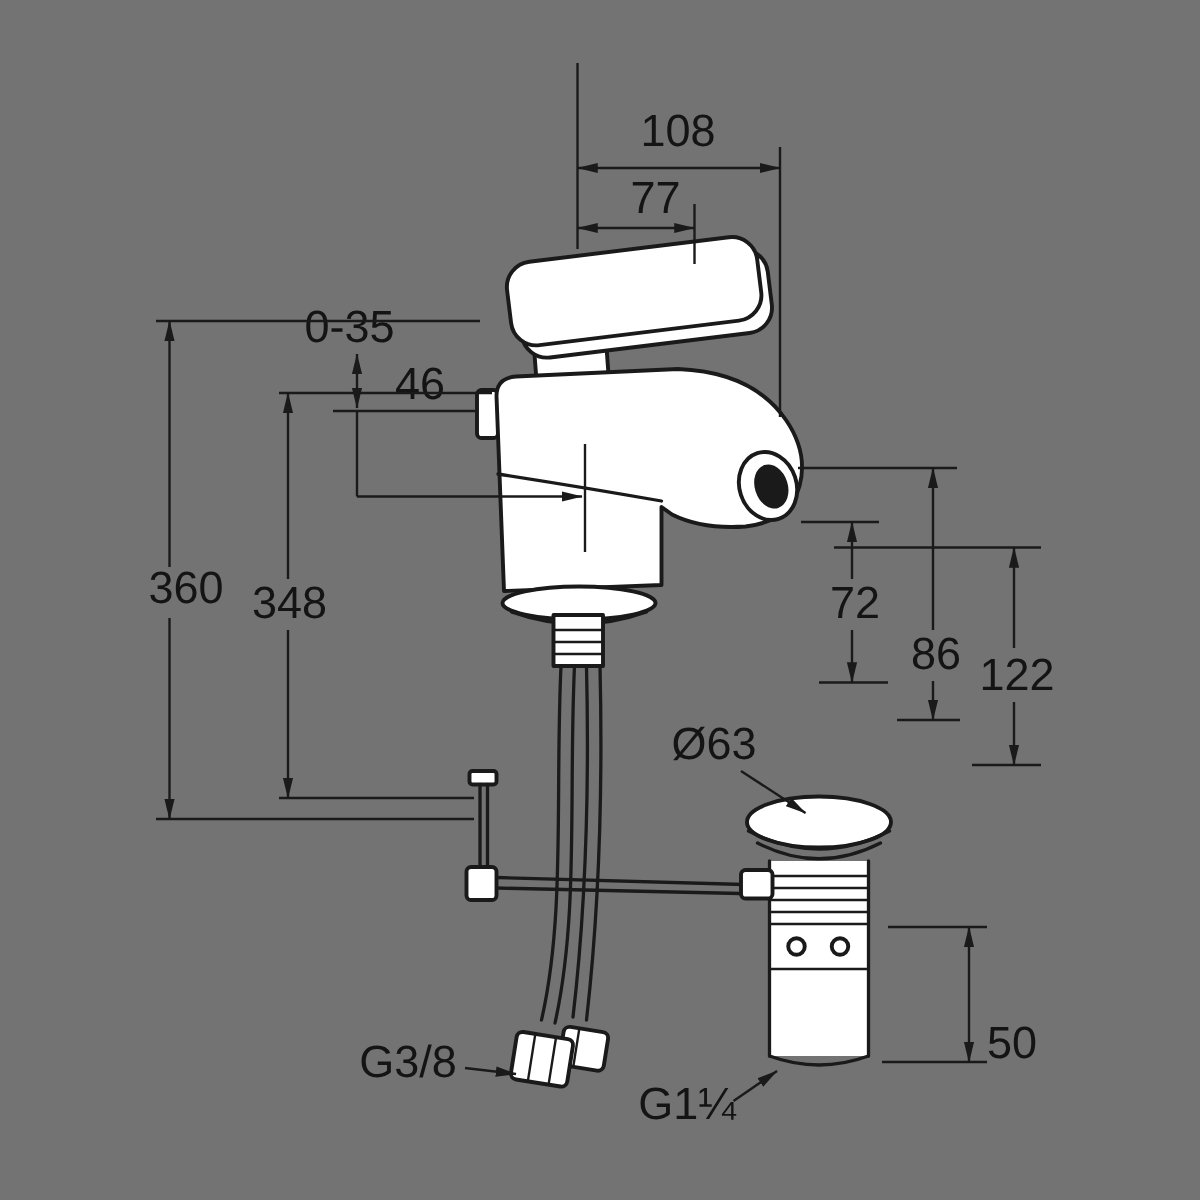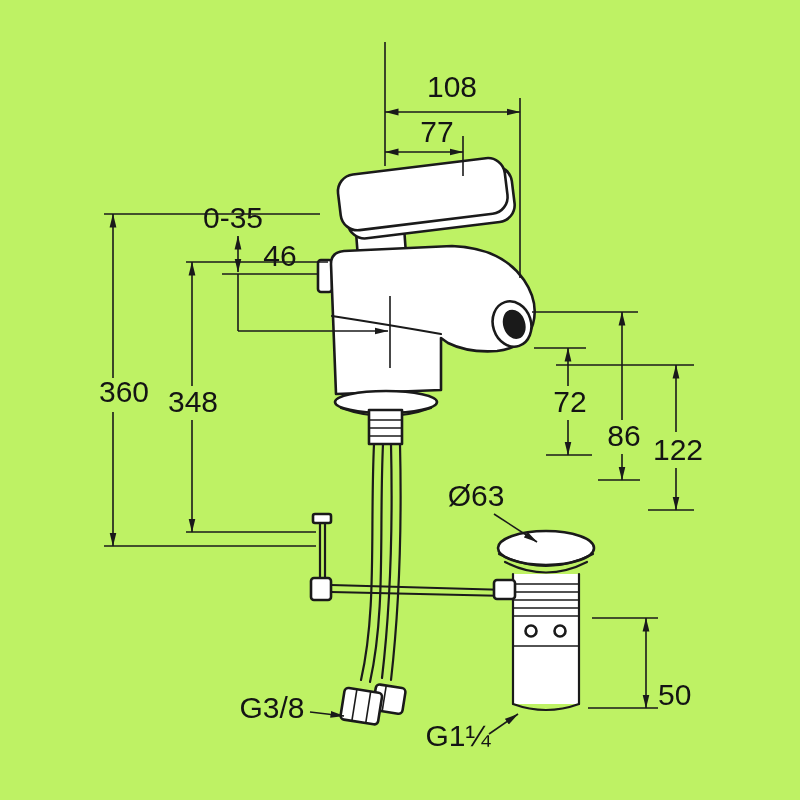--- a/index.html
+++ b/index.html
@@ -1,16 +1,16 @@
 <!DOCTYPE html>
 <html><head>
 <meta charset="utf-8">
 <style>
   html,body { margin:0; padding:0; background:#ffffff; }
-  .canvas { width:800px; height:800px; background:#bef264; position:relative; overflow:hidden; }
+  .canvas { width:800px; height:800px; background:#737373; position:relative; overflow:hidden; }
   svg { display:block; }
   .outline { fill:#ffffff; stroke:#1a1a1a; stroke-width:2.6; stroke-linejoin:round; stroke-linecap:round; }
   .solid   { fill:#1a1a1a; stroke:none; }
   .detail  { fill:none; stroke:#1a1a1a; stroke-width:2.2; stroke-linecap:round; }
   .thin    { fill:none; stroke:#1a1a1a; stroke-width:1.6; }
   .dim     { fill:none; stroke:#1a1a1a; stroke-width:1.6; stroke-linecap:butt; }
   .dim-label { font-family:"Liberation Sans", sans-serif; font-size:30px; fill:#141414; }
 </style>
 </head>
 <body>

